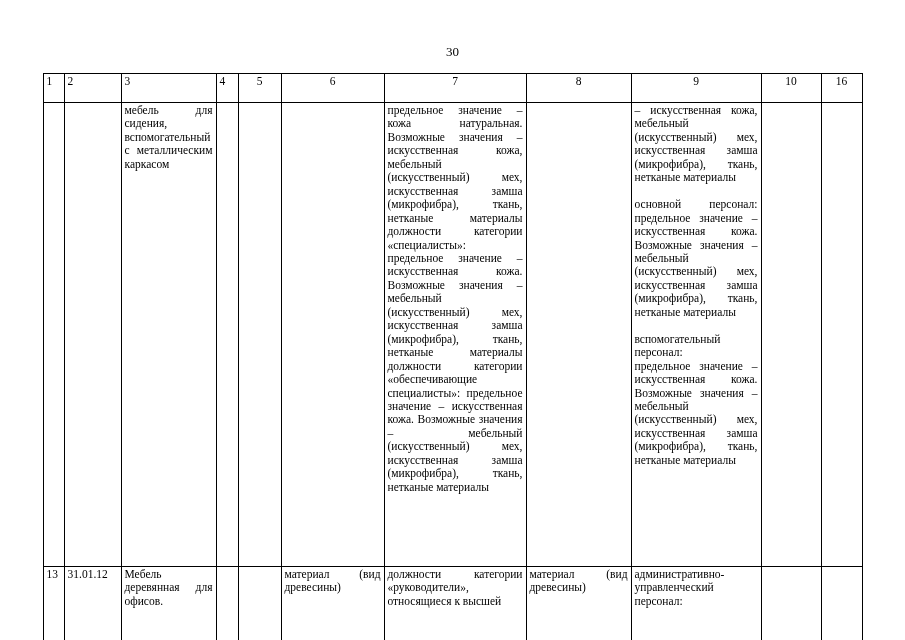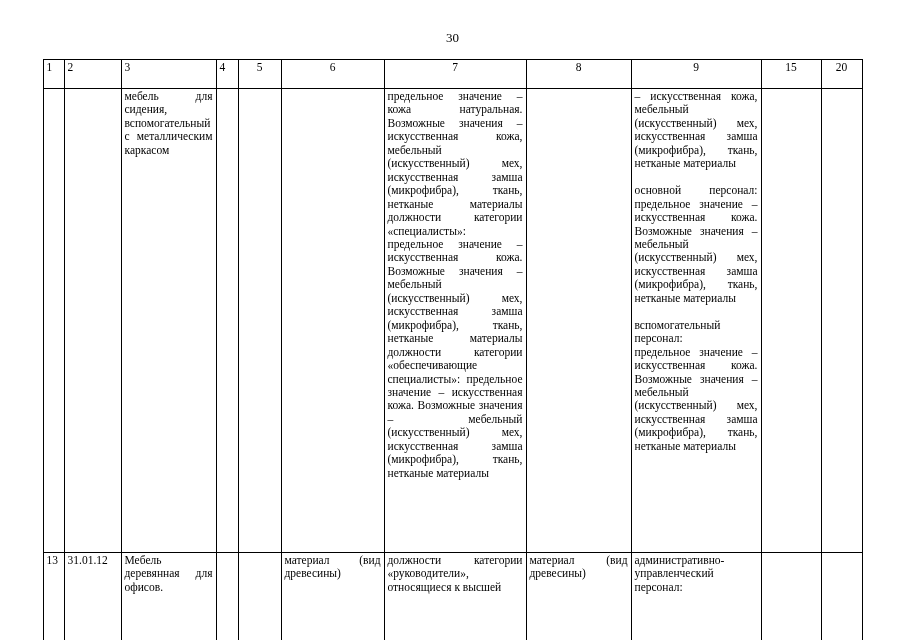--- a/index.html
+++ b/index.html
@@ -11,21 +11,21 @@
     position: relative;
     width: 905px;
     height: 640px;
     overflow: hidden;
     background: #ffffff;
     font-family: "Liberation Serif", serif;
     color: #000000;
   }
   .page-number {
     text-align: center;
-    padding-top: 30px;
+    padding-top: 44px;
     font-size: 13px;
   }
   table.doc-table {
     border-collapse: collapse;
     table-layout: fixed;
     margin: 13px auto 0 auto;
     width: 820px;
   }
   table.doc-table td {
     border: 1px solid #000000;
@@ -89,22 +89,22 @@
         <tr class="header-row">
       <td class="hdr left">1</td>
       <td class="hdr left">2</td>
       <td class="hdr left">3</td>
       <td class="hdr left">4</td>
       <td class="hdr center">5</td>
       <td class="hdr center">6</td>
       <td class="hdr center">7</td>
       <td class="hdr center">8</td>
       <td class="hdr center">9</td>
-      <td class="hdr center">15</td>
-      <td class="hdr center">20</td>
+      <td class="hdr center">10</td>
+      <td class="hdr center">16</td>
     </tr>
 
     <tr class="row-1">
       <td class="body-cell"></td>
       <td class="body-cell"></td>
       <td class="body-cell">мебель для сидения, вспомогательный с металлическим каркасом</td>
       <td class="body-cell"></td>
       <td class="body-cell"></td>
       <td class="body-cell"></td>
       <td class="body-cell">предельное значение – кожа натуральная. Возможные значения – искусственная кожа, мебельный (искусственный) мех, искусственная замша (микрофибра), ткань, нетканые материалы должности категории «специалисты»: предельное значение – искусственная кожа. Возможные значения – мебельный (искусственный) мех, искусственная замша (микрофибра), ткань, нетканые материалы должности категории «обеспечивающие специалисты»: предельное значение – искусственная кожа. Возможные значения – мебельный (искусственный) мех, искусственная замша (микрофибра), ткань, нетканые материалы</td>

